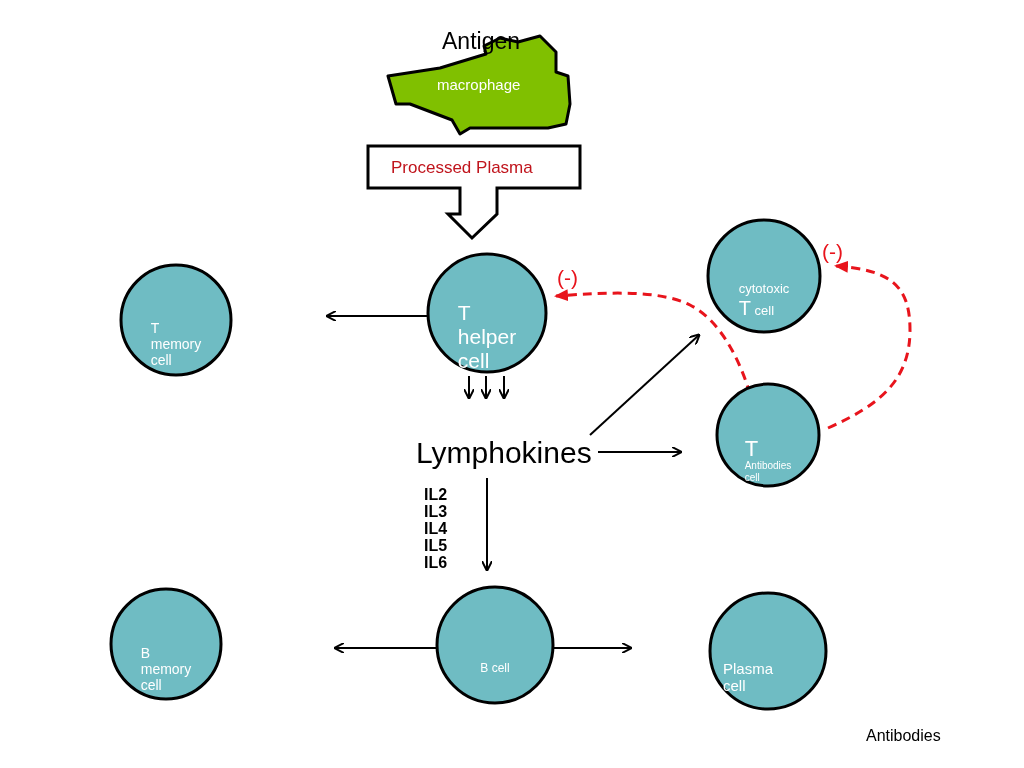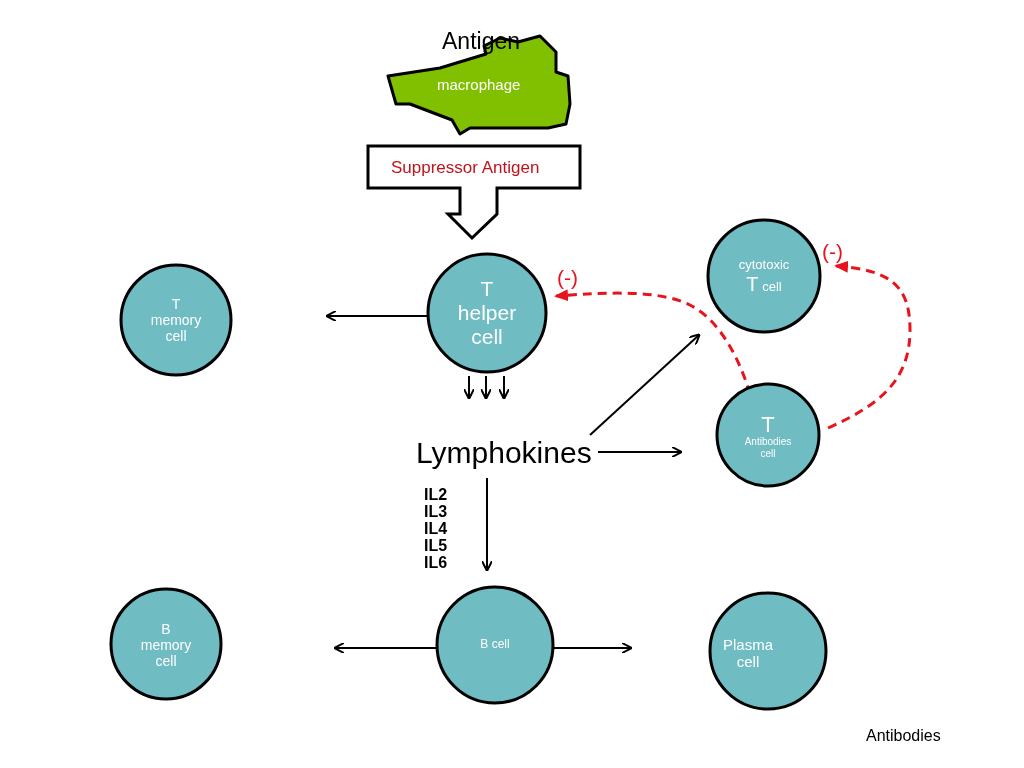--- a/index.html
+++ b/index.html
@@ -1,19 +1,19 @@
 <!DOCTYPE html>
 <html><head>
   <meta charset="utf-8">
   <style>
     html, body { margin:0; padding:0; background:#ffffff; }
     body { width:1024px; height:768px; position:relative; overflow:hidden; font-family:"Liberation Sans", sans-serif; }
     svg.diagram { position:absolute; left:0; top:0; width:1024px; height:768px; }
     .lbl { position:absolute; color:#000; white-space:nowrap; }
-    .cell-text { position:absolute; color:#ffffff; text-align:center; line-height:1.15; transform:translate(-50%,-50%); white-space:nowrap; }
+    .cell-text { position:absolute; color:#ffffff; text-align:left; line-height:1.15; transform:translate(-50%,-50%); white-space:nowrap;margin-top:24px; }
   </style>
 </head>
 <body>
 
 <svg class="diagram" viewBox="0 0 1024 768">
   <defs>
     <marker id="arrowBlack" markerWidth="10" markerHeight="10" refX="9" refY="5" orient="auto" markerUnits="userSpaceOnUse">
       <path d="M0,0 L10,5 L0,10" fill="none" stroke="#000" stroke-width="2"></path>
     </marker>
     <marker id="arrowRed" markerWidth="14" markerHeight="12" refX="12" refY="6" orient="auto" markerUnits="userSpaceOnUse">
@@ -48,21 +48,21 @@
   <circle cx="176" cy="320" r="55" fill="#6fbcc3" stroke="#000" stroke-width="3"></circle>
   <circle cx="764" cy="276" r="56" fill="#6fbcc3" stroke="#000" stroke-width="3"></circle>
   <circle cx="768" cy="435" r="51" fill="#6fbcc3" stroke="#000" stroke-width="3"></circle>
   <circle cx="495" cy="645" r="58" fill="#6fbcc3" stroke="#000" stroke-width="3"></circle>
   <circle cx="166" cy="644" r="55" fill="#6fbcc3" stroke="#000" stroke-width="3"></circle>
   <circle cx="768" cy="651" r="58" fill="#6fbcc3" stroke="#000" stroke-width="3"></circle>
 </svg>
 
 <div class="lbl" style="left:442px; top:0px; font-size:23px;margin-top:28px;">Antigen</div>
 <div class="lbl" style="left:437px; top:76px; font-size:15px; color:#fff;">macrophage</div>
-<div class="lbl" style="left:391px; top:158px; font-size:17px; color:#c0141c;">Suppressor Antigen</div>
+<div class="lbl" style="left:391px; top:158px; font-size:17px; color:#c0141c;">Processed Plasma</div>
 
 <div class="cell-text" style="left:487px; top:313px; font-size:21px;">
   <div>T</div>
   <div>helper</div>
   <div>cell</div>
 </div>
 
 <div class="cell-text" style="left:176px; top:320px; font-size:14px;">
   <div>T</div>
   <div>memory</div>

